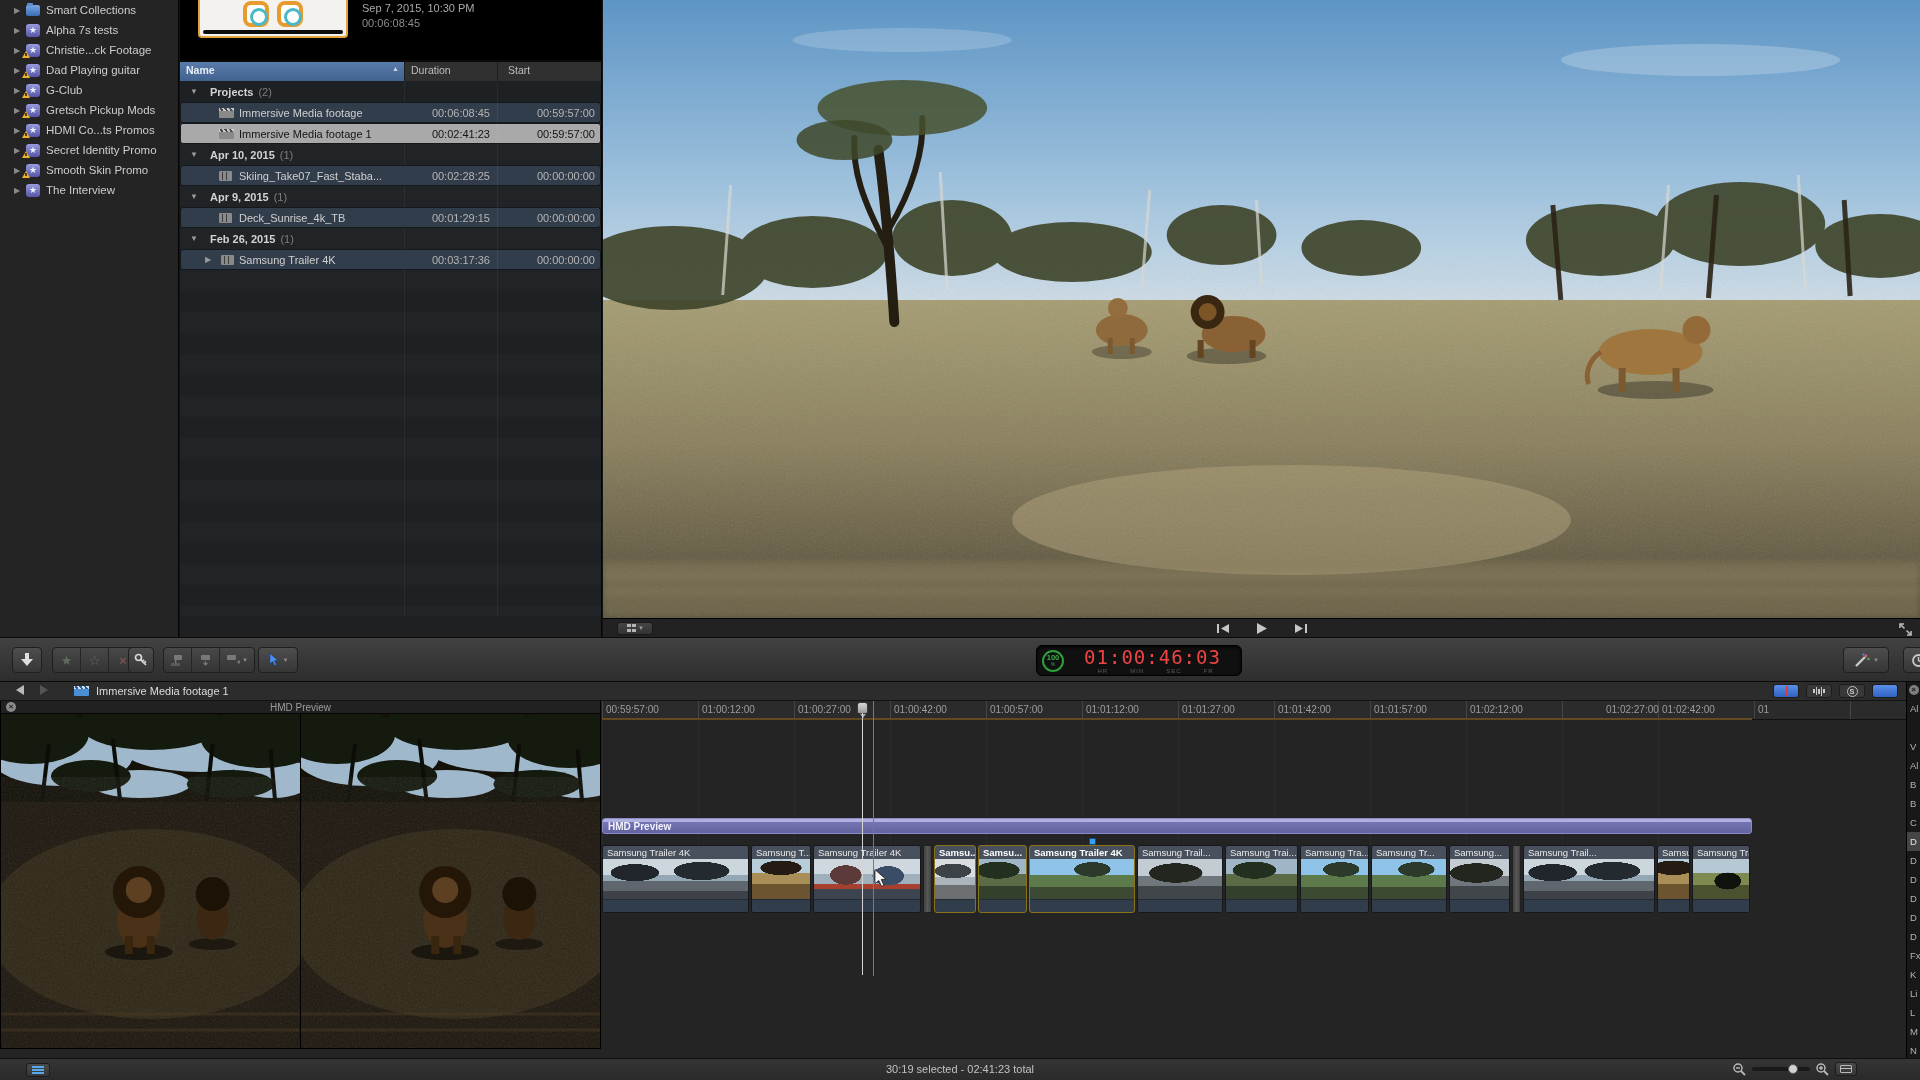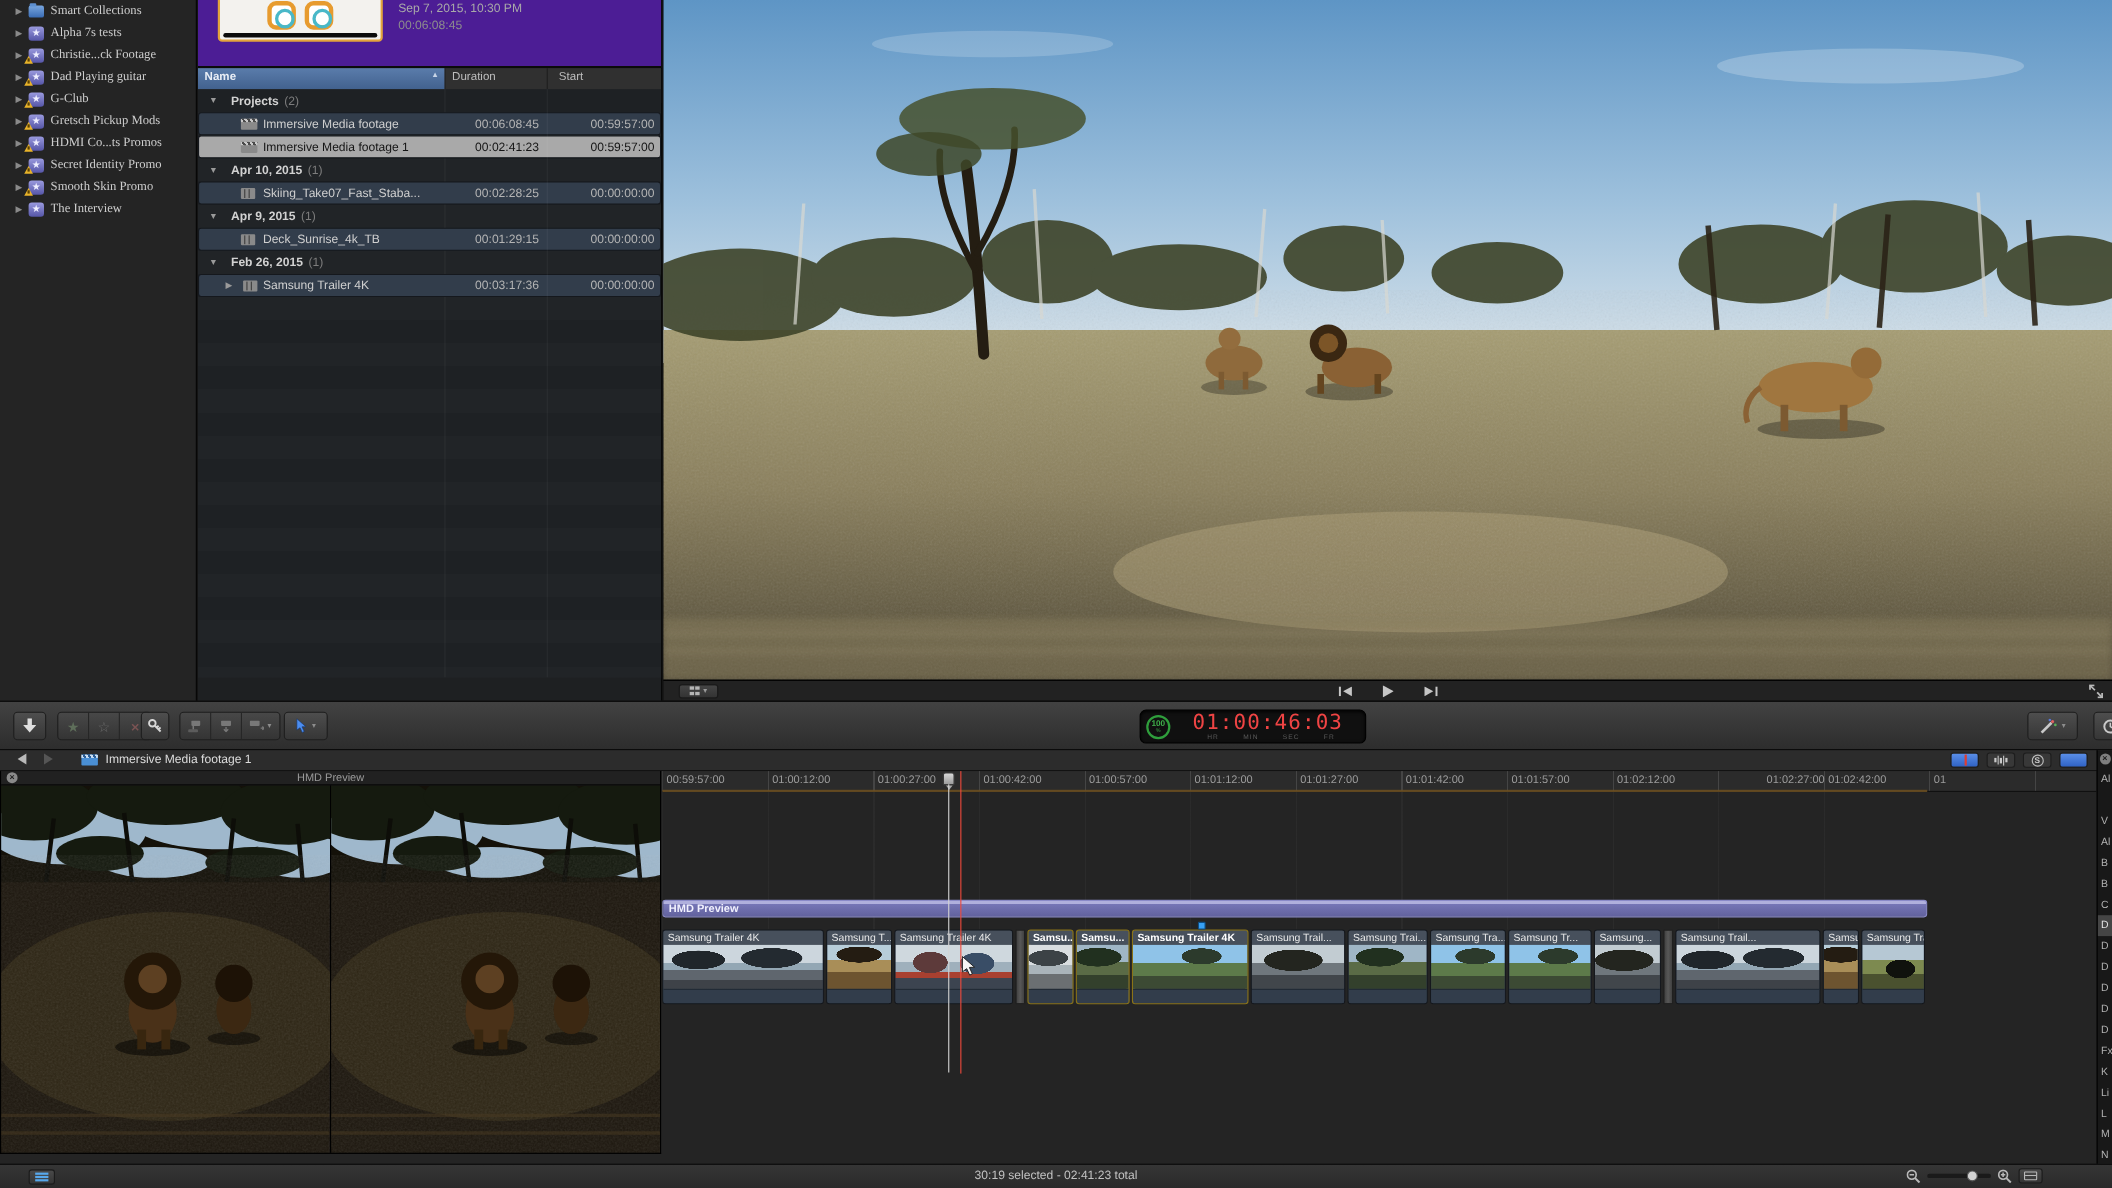--- a/index.html
+++ b/index.html
@@ -12,25 +12,25 @@
   .side-item{position:relative;height:20px;display:flex;align-items:center;padding-left:14px;cursor:default;}
   .side-item .tri{width:12px;font-size:8px;color:#8a8a8a;}
   .side-ic{position:relative;width:14px;height:13px;border-radius:3px;margin-right:6px;flex:0 0 auto;}
   .side-ic.folder{background:linear-gradient(#79a7e0,#3a6cb4);border-radius:2px;height:11px;}
   .side-ic.folder::before{content:"";position:absolute;top:-2px;left:1px;width:6px;height:3px;background:#5d8fd0;border-radius:1px 1px 0 0;}
   .side-ic.star{background:linear-gradient(#9a9ade,#5656a8);display:flex;align-items:center;justify-content:center;}
   .side-ic.star::after{content:"★";color:#efefff;font-size:9px;line-height:1;}
   .warn{position:absolute;left:22px;bottom:2px;width:0;height:0;border-left:4px solid transparent;border-right:4px solid transparent;border-bottom:7px solid #e8b32a;display:none;}
   .warn::after{content:"";position:absolute;left:-1px;top:2px;width:2px;height:3px;background:#5a4104;}
   .side-item.warned .warn{display:block;}
-  .side-label{font-size:11.5px;color:#cdcdcd;white-space:nowrap;overflow:hidden;font-family:Liberation Serif, serif;}
+  .side-label{font-size:11.5px;color:#cdcdcd;white-space:nowrap;overflow:hidden;}
 
   
   .browser{position:absolute;left:180px;top:0;width:422px;height:637px;background:#1e2022;border-right:1px solid #050505;}
-  .browser-top{position:relative;height:62px;background:#4c1d95;border-bottom:2px solid #0b0b0b;overflow:hidden;}
+  .browser-top{position:relative;height:62px;background:#000000;border-bottom:2px solid #0b0b0b;overflow:hidden;}
   .bthumb{position:absolute;left:18px;top:-10px;width:150px;height:48px;background:#f3f2ee;border:2px solid #e3a43c;border-radius:4px;display:flex;align-items:center;justify-content:center;gap:8px;}
   .bthumb::after{content:"";position:absolute;left:3px;right:3px;bottom:2px;height:4px;background:#0c0c0c;border-radius:2px;}
   .app-ic{width:26px;height:26px;border:4px solid #e79b2e;border-radius:8px;position:relative;background:#fff;}
   .app-ic::after{content:"";position:absolute;left:3px;top:3px;width:12px;height:12px;border:3px solid #49b8c8;border-radius:50%;}
   .binfo{position:absolute;left:182px;top:2px;}
   .binfo .bdate{font-size:11px;color:#a9a9a9;}
   .binfo .bdur{font-size:11px;color:#8d8d8d;margin-top:3px;}
   .list-header{position:relative;height:32px;display:flex;background:#303030;border-bottom:1px solid #101010;}
   .lh-name{width:224px;background:linear-gradient(#5a7cab,#33517d);color:#e9eef6;font-size:10.5px;font-weight:bold;padding:2px 6px;position:relative;}
   .lh-name::after{content:"▲";position:absolute;right:5px;top:3px;font-size:7px;color:#c7d4e6;}

